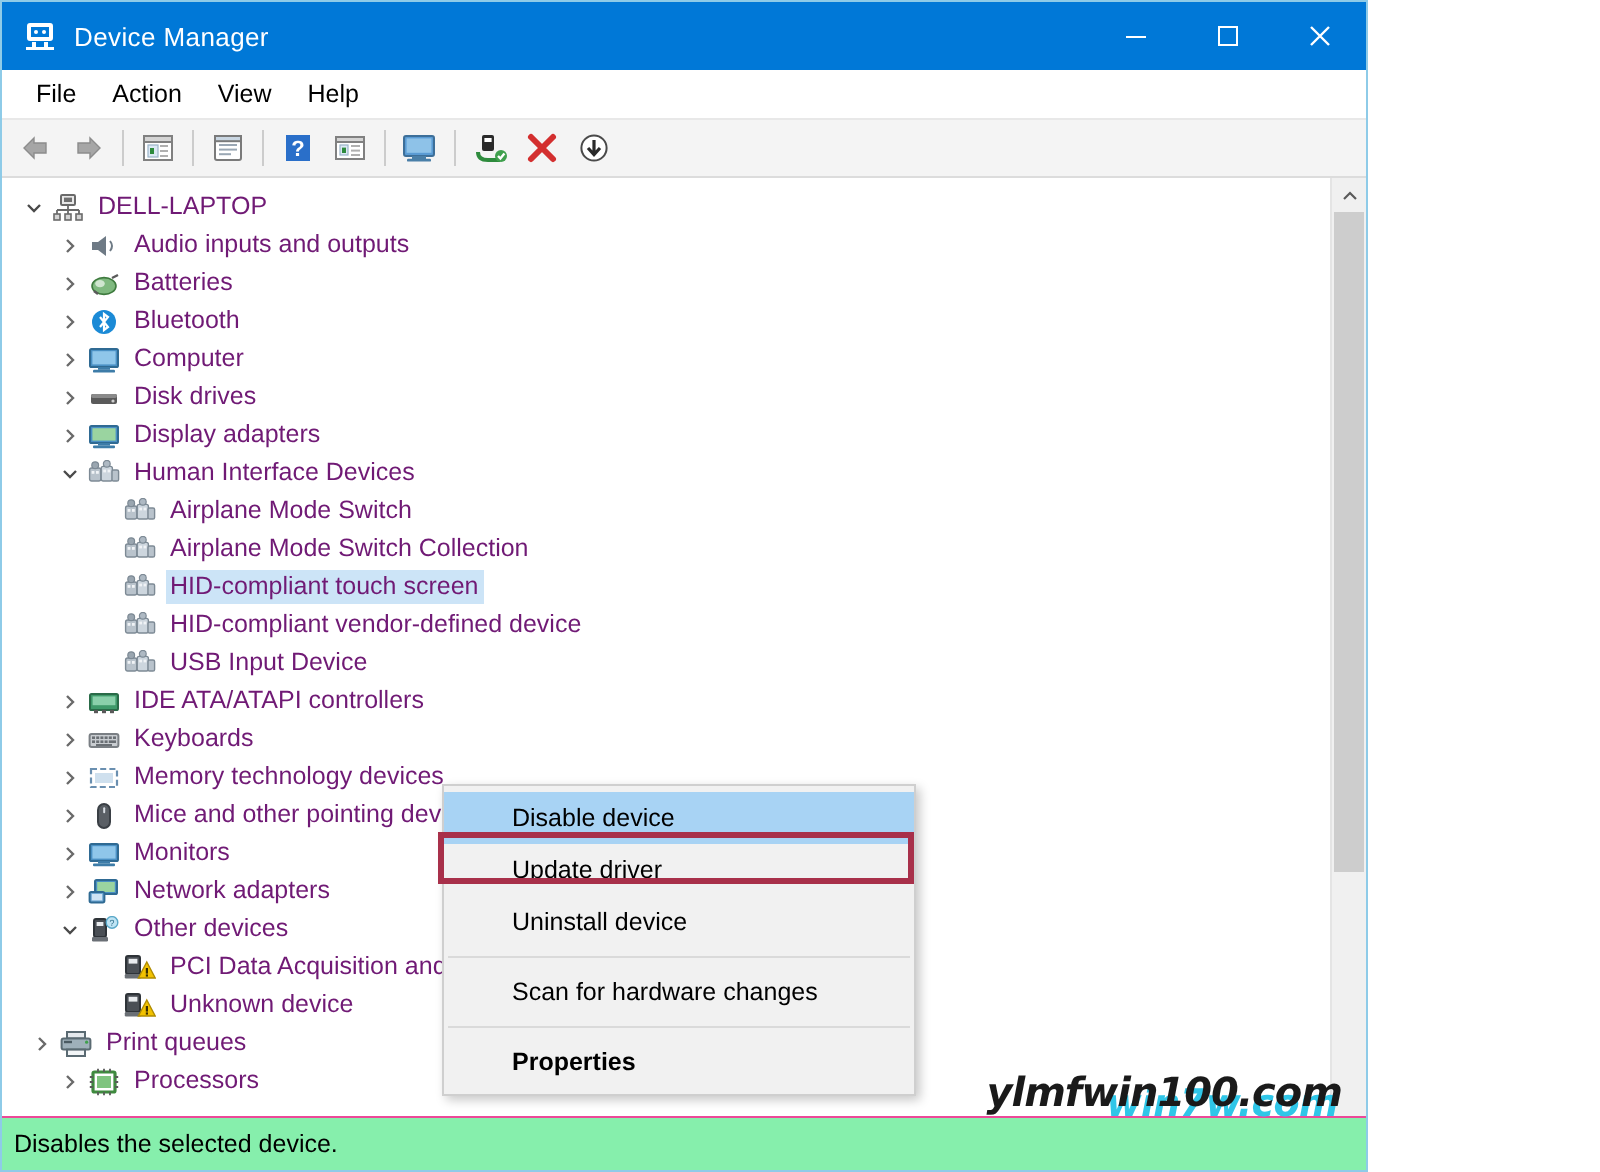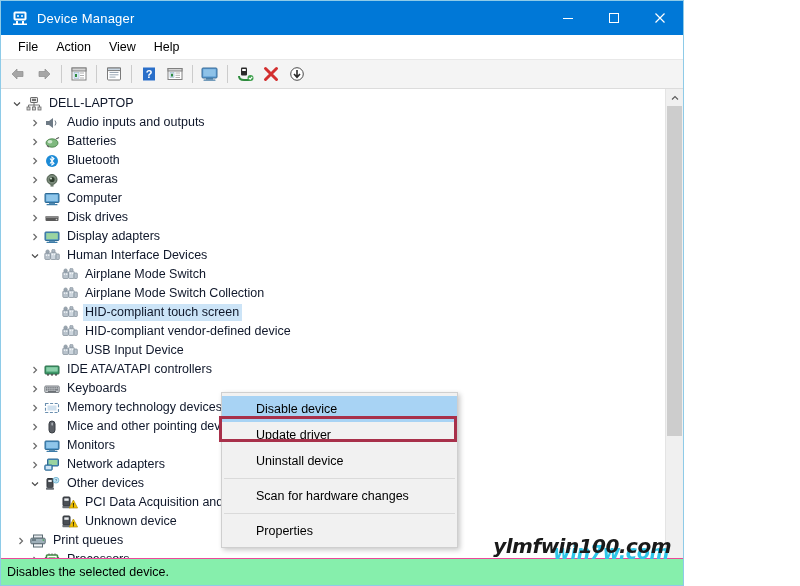--- a/index.html
+++ b/index.html
@@ -118,21 +118,21 @@
     flex: 1 1 auto;
     position: relative;
     padding-top: 5px;
     overflow: hidden;
   }
   .row {
     height: 19px;
     display: flex;
     align-items: center;
     font-size: 12.5px;
-    color: #0f172a;
+    color: #701a75;
     white-space: nowrap;
     position: relative;
     cursor: default;
   }
   .expander {
     width: 16px;
     height: 19px;
     display: flex;
     align-items: center;
     justify-content: center;
@@ -201,21 +201,21 @@
   }
   .ctx-item {
     height: 26px;
     display: flex;
     align-items: center;
     font-size: 12.5px;
     color: #000000;
     padding-left: 34px;
     cursor: default;
   }
-  .ctx-item.bold { font-weight: normal; }
+  .ctx-item.bold { font-weight: bold; }
   .ctx-item.highlight {
     background: #a8d3f4;
   }
   .ctx-sep {
     height: 1px;
     background: #dadada;
     margin: 4px 2px;
   }
   .redbox {
     position: absolute;
@@ -466,36 +466,20 @@
           <span class="row-label">Bluetooth</span>
         </div>
         <div class="row" style="padding-left: 26px;">
           <span class="expander">
             <svg width="10" height="10" viewBox="0 0 10 10">
               <path d="M3.5 2 L6.5 5 L3.5 8" stroke="#6a6a6a" stroke-width="1.2" fill="none"></path>
             </svg>
           </span>
           <span class="row-icon">
             <svg width="16" height="14" viewBox="0 0 16 14">
-              <circle cx="8" cy="6.5" r="5" fill="#7a8a7a" stroke="#4a5a4a"></circle>
-              <circle cx="8" cy="6.5" r="2.6" fill="#2e3e2e"></circle>
-              <circle cx="7" cy="5.5" r="1" fill="#cfe0cf"></circle>
-              <rect x="6.5" y="11.2" width="3" height="2.4" fill="#6a7a6a"></rect>
-            </svg>
-          </span>
-          <span class="row-label">Cameras</span>
-        </div>
-        <div class="row" style="padding-left: 26px;">
-          <span class="expander">
-            <svg width="10" height="10" viewBox="0 0 10 10">
-              <path d="M3.5 2 L6.5 5 L3.5 8" stroke="#6a6a6a" stroke-width="1.2" fill="none"></path>
-            </svg>
-          </span>
-          <span class="row-icon">
-            <svg width="16" height="14" viewBox="0 0 16 14">
               <rect x="1" y="1.5" width="14" height="9" rx=".8" fill="#4a90c4" stroke="#2f6a93"></rect>
               <rect x="2.2" y="2.6" width="11.6" height="6.6" fill="#8fc6ea"></rect>
               <rect x="5" y="10.5" width="6" height="1.4" fill="#3d7ca8"></rect>
               <rect x="2.5" y="11.9" width="11" height="1.4" rx=".6" fill="#3d7ca8"></rect>
             </svg>
           </span>
           <span class="row-label">Computer</span>
         </div>
         <div class="row" style="padding-left: 26px;">
           <span class="expander">

